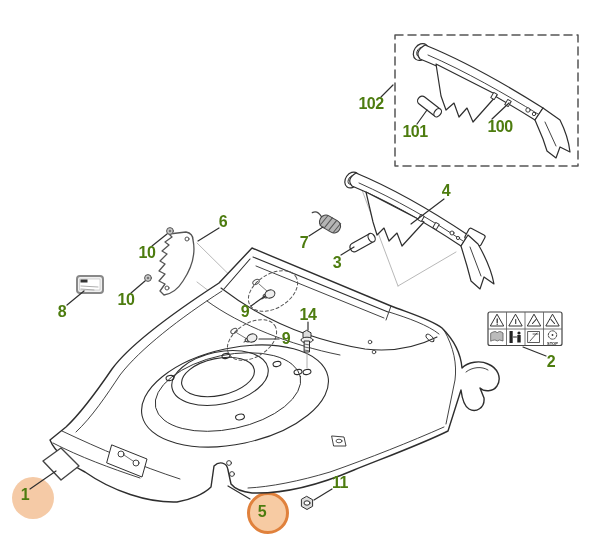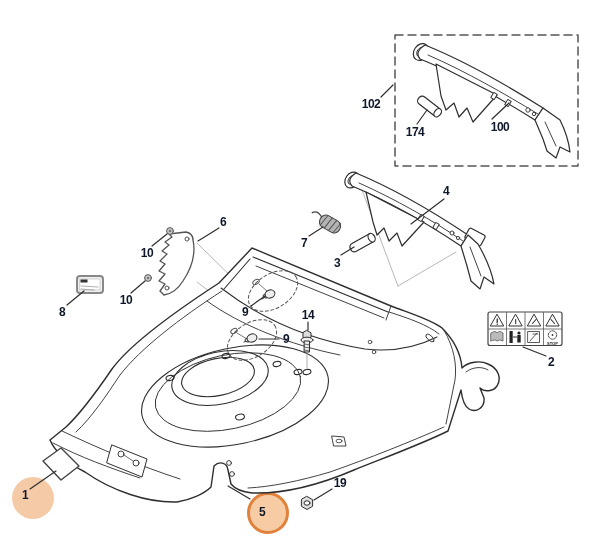--- a/index.html
+++ b/index.html
@@ -1,20 +1,20 @@
 <!DOCTYPE html>
 <html><head>
 <meta charset="utf-8">
 <style>
   html,body{margin:0;padding:0;background:#fff;}
   .stage{position:relative;width:603px;height:543px;background:#fff;overflow:hidden;
          font-family:"Liberation Sans",sans-serif;}
   .artwork{position:absolute;left:0;top:0;z-index:2;}
   .callout{position:absolute;transform:translate(-50%,-50%);z-index:3;
-           font-weight:bold;font-size:12px;color:#0f172a;letter-spacing:-0.5px;
+           font-weight:bold;font-size:16px;color:#4d7c0f;letter-spacing:-0.5px;
            line-height:1;white-space:nowrap;}
 </style>
 </head>
 <body>
 
 <div class="stage">
 
   <svg class="artwork" width="603" height="543" viewBox="0 0 603 543" stroke-linejoin="round" stroke-linecap="round">
 
     <circle cx="33" cy="498" r="21" stroke="none" fill="#f5caa6"></circle>
@@ -249,18 +249,18 @@
   <span class="callout" style="left:446px;top:191px">4</span>
   <span class="callout" style="left:262px;top:512px">5</span>
   <span class="callout" style="left:223px;top:222px">6</span>
   <span class="callout" style="left:304px;top:243px">7</span>
   <span class="callout" style="left:62px;top:312px">8</span>
   <span class="callout" style="left:245px;top:312px">9</span>
   <span class="callout" style="left:286px;top:339px">9</span>
   <span class="callout" style="left:147px;top:253px">10</span>
   <span class="callout" style="left:126px;top:300px">10</span>
   <span class="callout" style="left:308px;top:315px">14</span>
-  <span class="callout" style="left:340px;top:483px">19</span>
+  <span class="callout" style="left:340px;top:483px">11</span>
   <span class="callout" style="left:500px;top:127px">100</span>
-  <span class="callout" style="left:415px;top:132px">174</span>
+  <span class="callout" style="left:415px;top:132px">101</span>
   <span class="callout" style="left:371px;top:104px">102</span>
 
 </div>
 
 </body></html>

